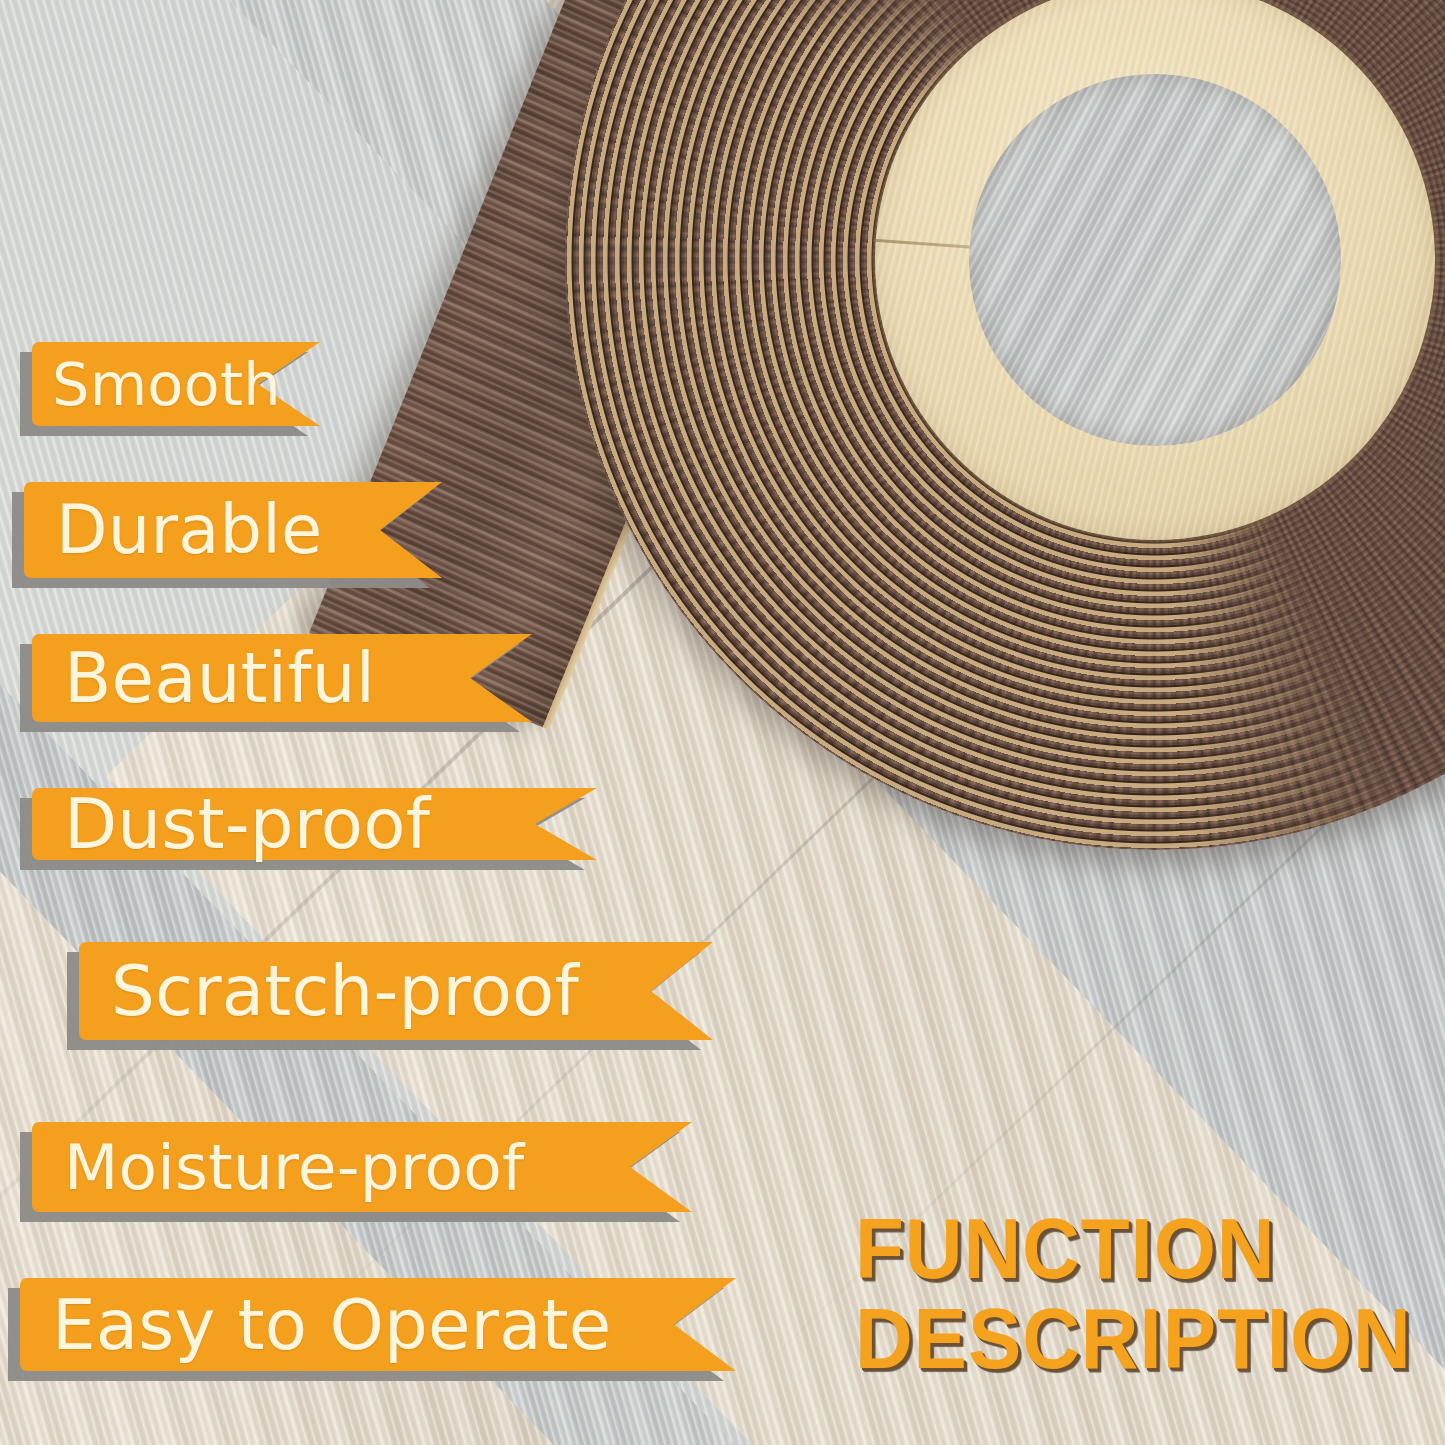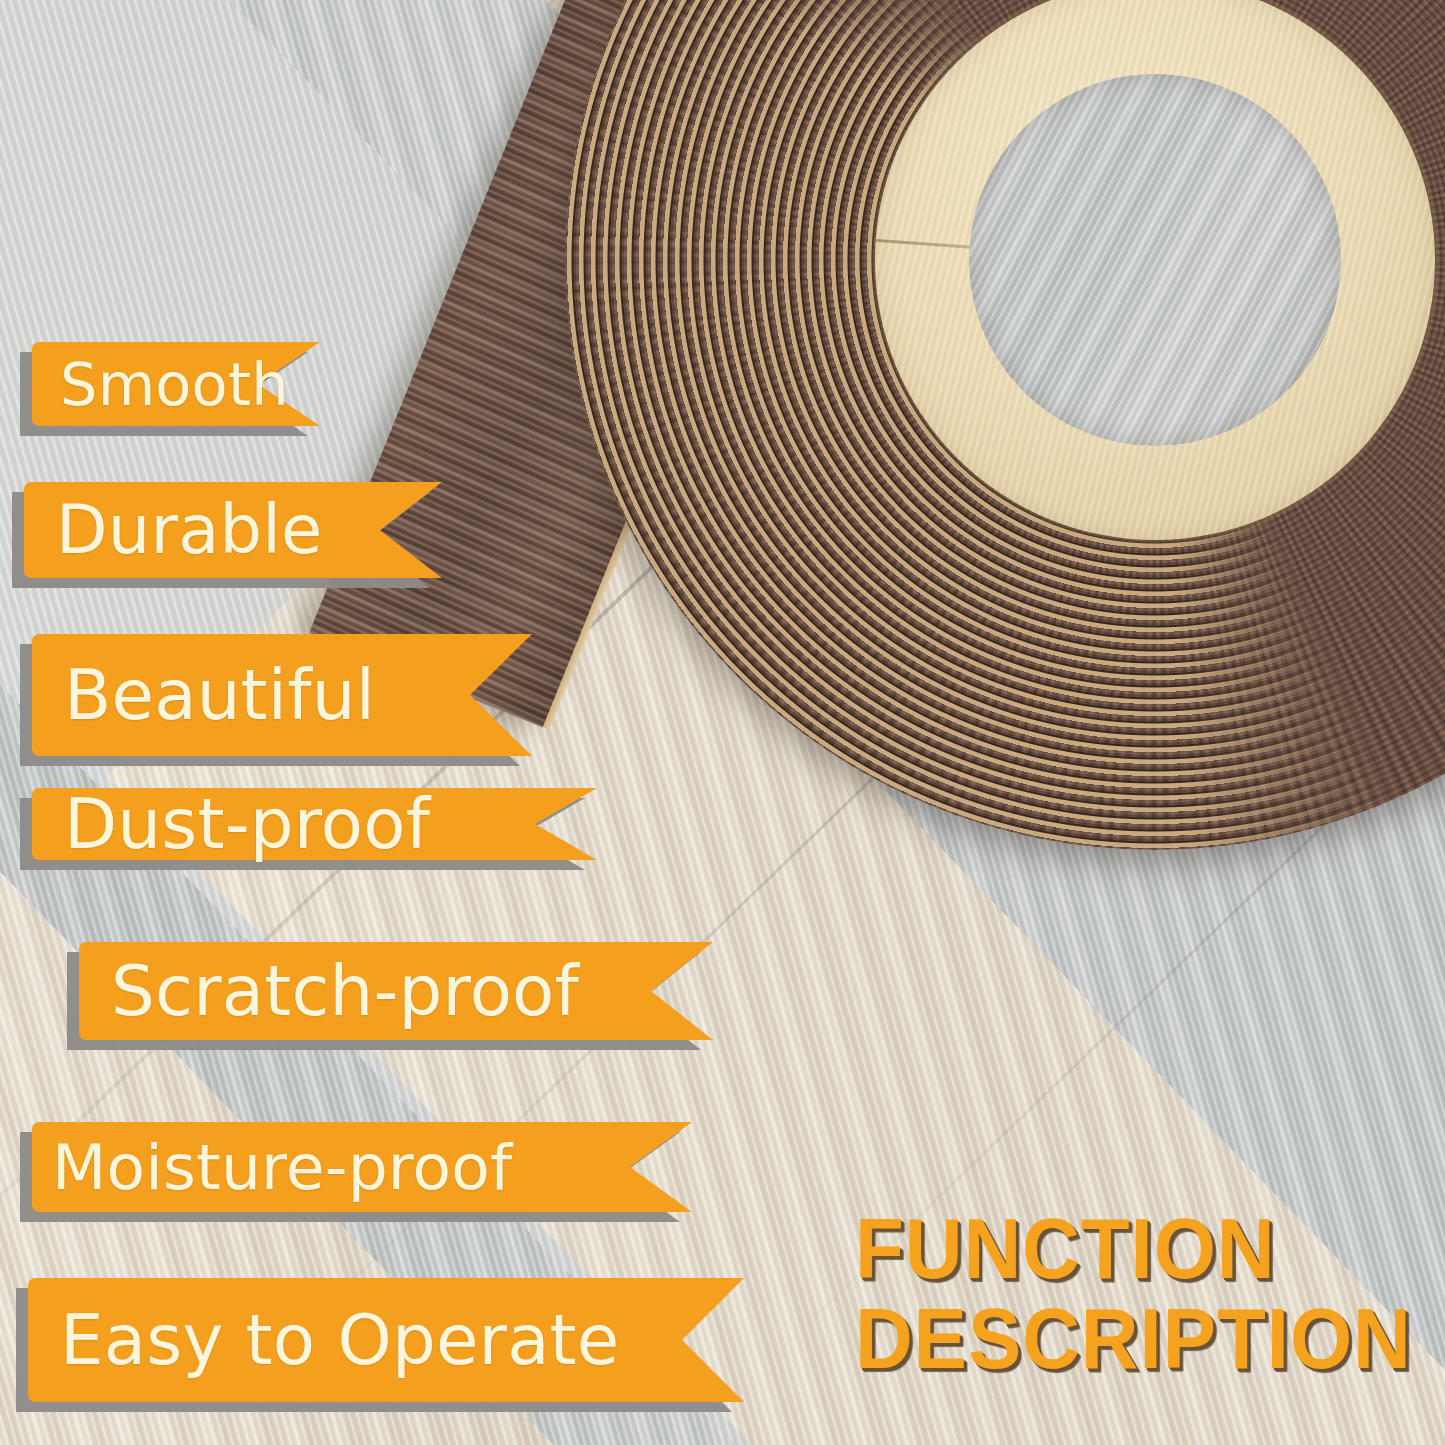--- a/index.html
+++ b/index.html
@@ -288,48 +288,48 @@
     <div class="ring" id="roll-core">
       <div id="roll-core-seam"></div>
     </div>
     <div class="ring grain-grey" id="roll-hole"></div>
   </div>
 
   <div id="banners">
       <div class="banner" style="left: 32px; top: 342px; width: 288px; height: 84px;">
         <div class="banner-shadow"></div>
         <div class="banner-body"></div>
-        <span class="banner-label" style="font-size: 59px; margin-left: 28px;">Smooth</span>
+        <span class="banner-label" style="font-size: 59px; margin-left: 20px;">Smooth</span>
       </div>
       <div class="banner" style="left: 24px; top: 482px; width: 418px; height: 96px;">
         <div class="banner-shadow"></div>
         <div class="banner-body"></div>
         <span class="banner-label" style="font-size: 67px; margin-left: 32px;">Durable</span>
       </div>
-      <div class="banner" style="left: 32px; top: 634px; width: 500px; height: 122px;">
+      <div class="banner" style="left: 32px; top: 634px; width: 500px; height: 88px;">
         <div class="banner-shadow"></div>
         <div class="banner-body"></div>
         <span class="banner-label" style="font-size: 69px; margin-left: 32px;">Beautiful</span>
       </div>
       <div class="banner" style="left: 32px; top: 788px; width: 565px; height: 72px;">
         <div class="banner-shadow"></div>
         <div class="banner-body"></div>
         <span class="banner-label" style="font-size: 69px; margin-left: 32px;">Dust-proof</span>
       </div>
       <div class="banner" style="left: 32px; top: 942px; width: 634px; height: 98px; margin-left: 47px;">
         <div class="banner-shadow"></div>
         <div class="banner-body"></div>
         <span class="banner-label" style="font-size: 69px; margin-left: 32px;">Scratch-proof</span>
       </div>
       <div class="banner" style="left: 32px; top: 1122px; width: 660px; height: 90px;">
         <div class="banner-shadow"></div>
         <div class="banner-body"></div>
-        <span class="banner-label" style="font-size: 63px; margin-left: 20px;">Moisture-proof</span>
-      </div>
-      <div class="banner" style="left: 28px; top: 1278px; width: 716px; height: 124px;">
+        <span class="banner-label" style="font-size: 63px; margin-left: 32px;">Moisture-proof</span>
+      </div>
+      <div class="banner" style="left: 20px; top: 1278px; width: 716px; height: 93px;">
         <div class="banner-shadow"></div>
         <div class="banner-body"></div>
         <span class="banner-label" style="font-size: 69px; margin-left: 32px;">Easy to Operate</span>
       </div>
     </div>
 
   <div id="fn-title">
     <div>FUNCTION</div>
     <div>DESCRIPTION</div>
   </div>

